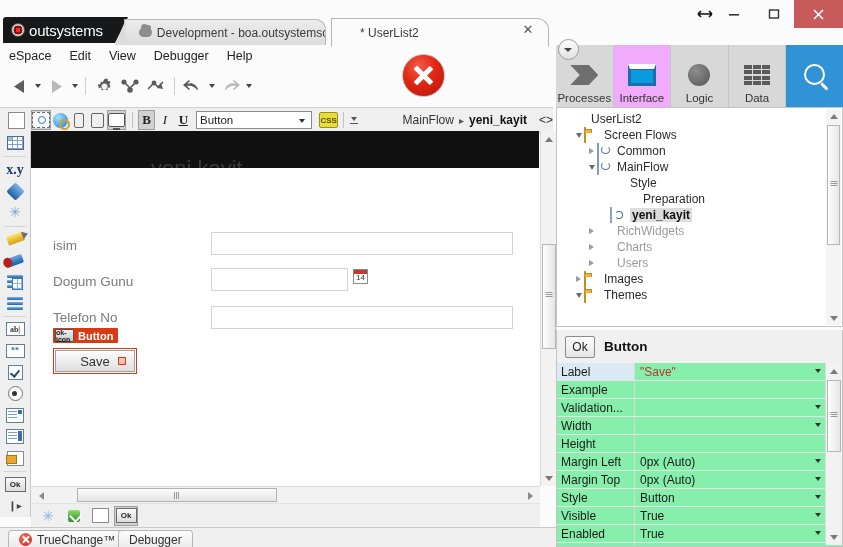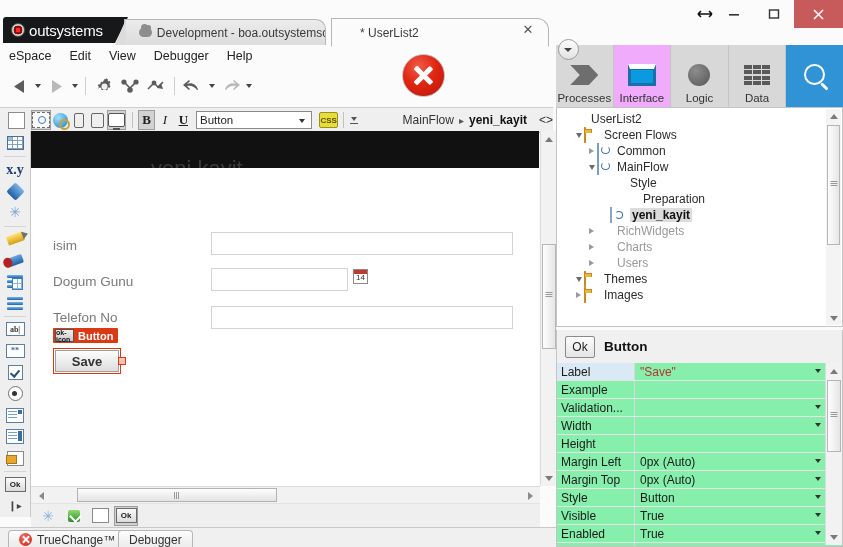--- a/index.html
+++ b/index.html
@@ -181,22 +181,22 @@
   .flabel{position:absolute;font-size:13.5px;color:#7a7a7a;}
   .finput{position:absolute;height:23px;border:1px solid #d3d3d3;background:#fff;box-sizing:border-box;}
   .calico{position:absolute;width:15px;height:15px;background:#fff;border:1px solid #8b8b8b;
      font-size:8px;text-align:center;line-height:15px;color:#333;box-sizing:border-box;overflow:hidden;}
   .calico:before{content:"";position:absolute;left:0;top:0;width:100%;height:4px;background:#c0392b;}
   .btn-badge{position:absolute;background:#d93a14;color:#fff;font-size:11px;font-weight:bold;
      height:15px;display:flex;align-items:center;padding:0 5px 0 2px;border-radius:1px;}
   .badge-ok{width:17px;height:11px;background:linear-gradient(#f0f0f0,#c8c8c8);border:1px solid #555;
      font-size:7px;font-weight:bold;color:#111;display:flex;align-items:center;justify-content:center;margin-right:4px;}
   .savewrap{position:absolute;border:1px solid #d93a14;padding:1px;}
-  .savebtn{width:64px;height:22px;background:linear-gradient(#fdfdfd,#dedede);border:1px solid #a0a0a0;
-     display:flex;align-items:center;justify-content:center;font-size:13px;color:#333;box-sizing:border-box;font-weight:bold;}
+  .savebtn{width:80px;height:22px;background:linear-gradient(#fdfdfd,#dedede);border:1px solid #a0a0a0;
+     display:flex;align-items:center;justify-content:center;font-size:13px;color:#333;box-sizing:border-box;}
   .sizehandle{position:absolute;width:6px;height:6px;background:#f6c3b2;border:1px solid #d93a14;}
 
   
   .vsb{position:absolute;left:540px;top:131px;width:16px;height:355px;background:#f2f2f2;border-left:1px solid #dcdcdc;}
   .sb-arrow{position:absolute;left:0;width:16px;height:16px;display:flex;align-items:center;justify-content:center;}
   .sb-arrow.up{top:0;}
   .sb-arrow.down{bottom:0;}
   .sb-up{border-style:solid;border-width:0 4px 5px 4px;border-color:transparent transparent #7a7a7a transparent;}
   .sb-down{border-style:solid;border-width:5px 4px 0 4px;border-color:#7a7a7a transparent transparent transparent;}
   .sb-thumb{position:absolute;left:1px;width:14px;background:linear-gradient(90deg,#fdfdfd,#e6e6e6);border:1px solid #b6b6b6;box-sizing:border-box;}
@@ -669,28 +669,28 @@
           <span class="exp r"></span>
           <span class="ti"><span class="ti-sphere"></span></span>
           <span class="lbl">Charts</span>
         </div>
         <div class="tnode dim" style="padding-left: 26px;">
           <span class="exp r"></span>
           <span class="ti"><span class="ti-sphere"></span></span>
           <span class="lbl">Users</span>
         </div>
         <div class="tnode" style="padding-left: 13px;">
+          <span class="exp r"></span>
+          <span class="ti"><span class="ti-folder"></span></span>
+          <span class="lbl">Images</span>
+        </div>
+        <div class="tnode" style="padding-left: 13px;">
           <span class="exp d"></span>
           <span class="ti"><span class="ti-folder"></span></span>
           <span class="lbl">Themes</span>
-        </div>
-        <div class="tnode" style="padding-left: 13px;">
-          <span class="exp r"></span>
-          <span class="ti"><span class="ti-folder"></span></span>
-          <span class="lbl">Images</span>
         </div>
       </div>
     <div class="tvsb">
       <div class="sb-arrow up" style="width:15px;height:14px;">
           <div class="sb-up"></div>
         </div>
       <div class="sb-thumb" style="top:16px;height:120px;width:13px;">
         <div class="sb-grip" style="top:55px;"></div>
       </div>
       <div class="sb-arrow down" style="width:15px;height:14px;bottom:0;">

